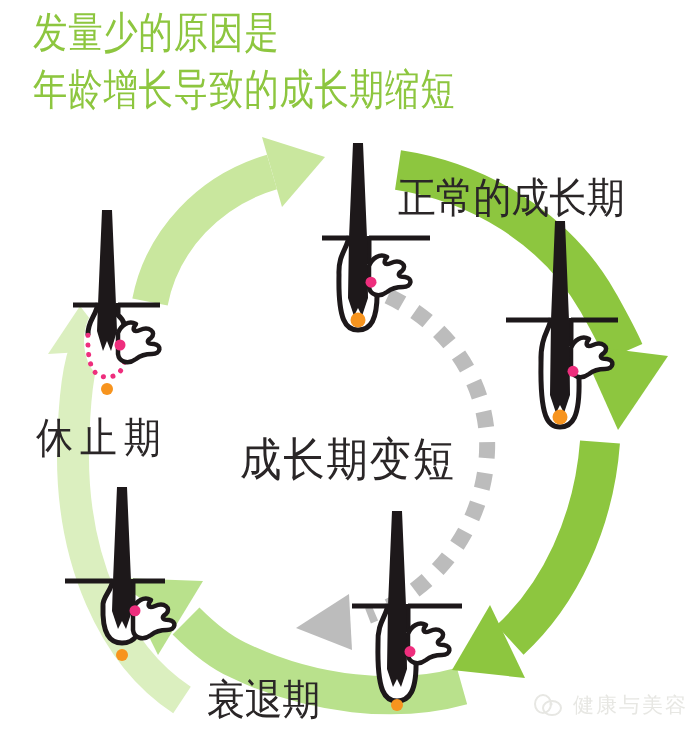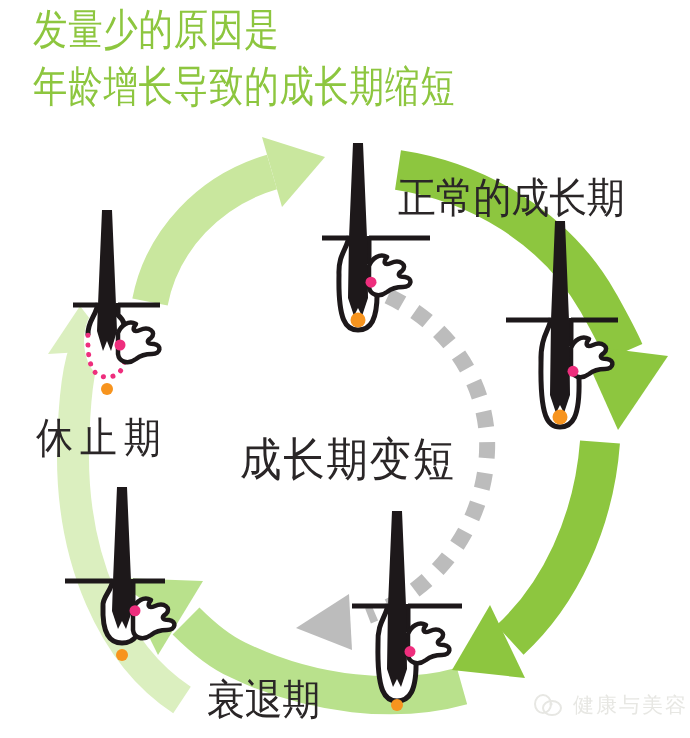--- a/index.html
+++ b/index.html
@@ -1,18 +1,18 @@
 <!DOCTYPE html>
 <html lang="zh"><head>
 <meta charset="utf-8">
 <style>
   html,body{margin:0;padding:0;background:#ffffff;}
   .stage{
     position:relative;width:690px;height:738px;background:#ffffff;overflow:hidden;
-    font-family:Liberation Mono, monospace;
+    font-family:Liberation Sans, sans-serif;
   }
   .diagram-svg{position:absolute;left:0;top:0;}
   .title{
     position:absolute;left:33px;top:4px;
     font-size:43px;line-height:57px;font-weight:400;
     transform:scaleX(.80);transform-origin:0 0;
     white-space:nowrap;letter-spacing:1px;
   }
   .label{
     position:absolute;font-weight:400;white-space:nowrap;

